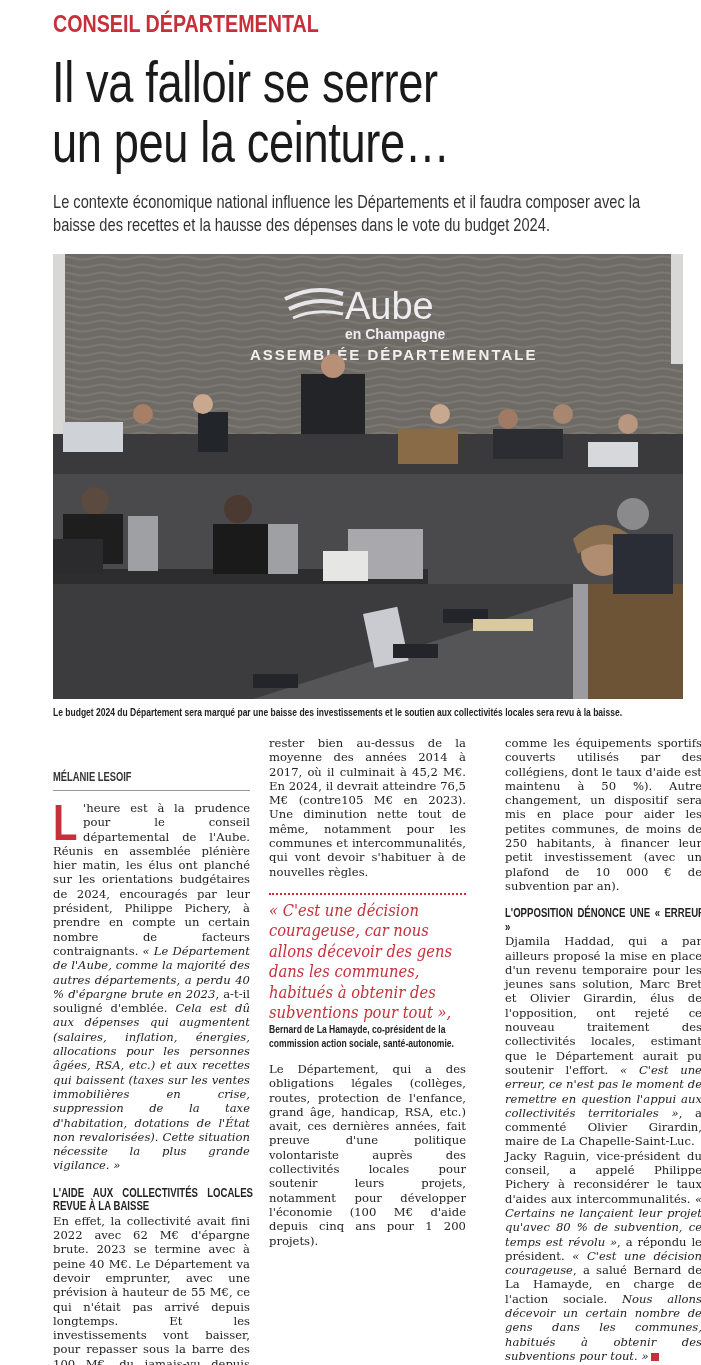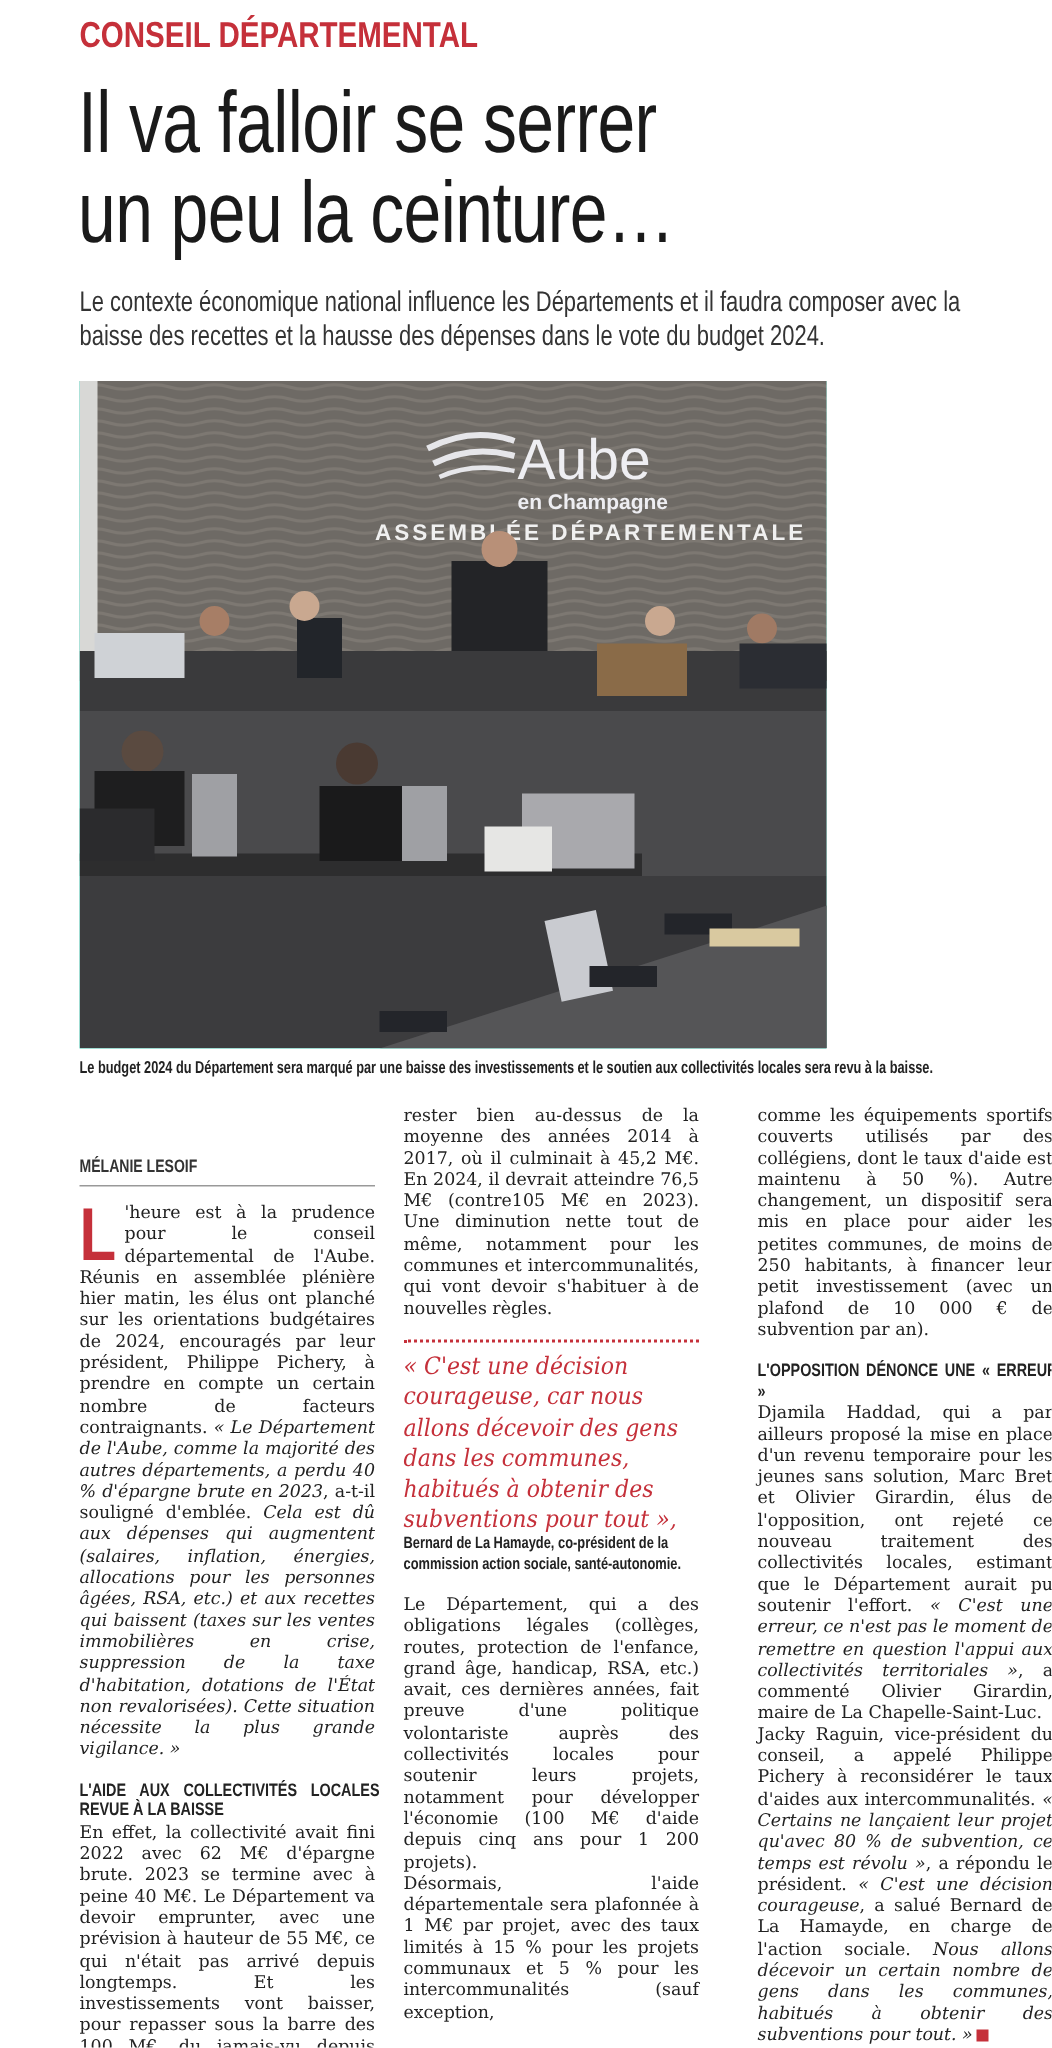--- a/index.html
+++ b/index.html
@@ -18,22 +18,22 @@
     font-size: 58px; line-height: 60px; color: #1a1a1a;
     transform: scaleX(0.78); transform-origin: left top; white-space: nowrap;
     letter-spacing: -0.5px;
   }
   .standfirst {
     position: absolute; left: 53px; top: 190px; width: 790px;
     font-family: "Liberation Sans", sans-serif; font-size: 19px; line-height: 23px;
     color: #333; transform: scaleX(0.77); transform-origin: left top;
   }
   .photo {
-    position: absolute; left: 53px; top: 254px; width: 498px; height: 445px;
-    overflow: hidden; background: #5eead4; text-decoration: underline;
+    position: absolute; left: 53px; top: 254px; width: 630px; height: 445px;
+    overflow: hidden; background: #ec4899; text-decoration: underline;
   }
   .caption {
     position: absolute; left: 53px; top: 706px; width: 800px;
     font-family: "Liberation Sans", sans-serif; font-weight: bold; font-size: 11.5px;
     color: #222; transform: scaleX(0.74); transform-origin: left top; white-space: nowrap;
   }
   .col { position: absolute; top: 756px; width: 197px; font-size: 11.6px; line-height: 14.3px; text-align: justify; hyphens: manual; }
   .col1 { left: 53px; }
   .col2 { left: 269px; top: 736px; }
   .col3 { left: 505px; top: 736px; }
@@ -157,21 +157,20 @@
   <p>En effet, la collectivité avait fini 2022 avec 62 M€ d'épargne brute. 2023 se termine avec à peine 40 M€. Le Département va devoir emprunter, avec une prévision à hauteur de 55 M€, ce qui n'était pas arrivé depuis longtemps. Et les investissements vont baisser, pour repasser sous la barre des 100 M€, du jamais-vu depuis cinq ans. Malgré cela, le taux d'investissement va</p>
 </div>
 
 <div class="col col2">
   <p>rester bien au-dessus de la moyenne des années 2014 à 2017, où il culminait à 45,2 M€. En 2024, il devrait atteindre 76,5 M€ (contre105 M€ en 2023). Une diminution nette tout de même, notamment pour les communes et intercommunalités, qui vont devoir s'habituer à de nouvelles règles.</p>
   <div class="pullquote-rule"></div>
   <div class="pullquote">« C'est une décision courageuse, car nous allons décevoir des gens dans les communes, habitués à obtenir des subventions pour tout »,</div>
   <div class="pullquote-attr">Bernard de La Hamayde, co-président de la commission action sociale, santé-autonomie.</div>
   <div class="gap"></div>
   <p>Le Département, qui a des obligations légales (collèges, routes, protection de l'enfance, grand âge, handicap, RSA, etc.) avait, ces dernières années, fait preuve d'une politique volontariste auprès des collectivités locales pour soutenir leurs projets, notamment pour développer l'économie (100 M€ d'aide depuis cinq ans pour 1 200 projets).</p>
-  <p>Désormais, l'aide départementale sera plafonnée à 1 M€ par projet, avec des taux limités à 15 % pour les projets communaux et 5 % pour les intercommunalités (sauf exception,</p>
 </div>
 
 <div class="col col3">
   <p>comme les équipements sportifs couverts utilisés par des collégiens, dont le taux d'aide est maintenu à 50 %). Autre changement, un dispositif sera mis en place pour aider les petites communes, de moins de 250 habitants, à financer leur petit investissement (avec un plafond de 10 000 € de subvention par an).</p>
   <div class="subhead">L'OPPOSITION DÉNONCE UNE « ERREUR »</div>
   <p>
     <span>Djamila Haddad, qui a par ailleurs proposé la mise en place d'un revenu temporaire pour les jeunes sans solution, Marc Bret et Olivier Girardin, élus de l'opposition, ont rejeté ce nouveau traitement des collectivités locales, estimant que le Département aurait pu soutenir l'effort. </span><em>« C'est une erreur, ce n'est pas le moment de remettre en question l'appui aux collectivités territoriales »</em><span>, a commenté Olivier Girardin, maire de La Chapelle-Saint-Luc.</span>
   </p>
   <p>
     <span>Jacky Raguin, vice-président du conseil, a appelé Philippe Pichery à reconsidérer le taux d'aides aux intercommunalités. </span><em>« Certains ne lançaient leur projet qu'avec 80 % de subvention, ce temps est révolu »</em><span>, a répondu le président. </span><em>« C'est une décision courageuse</em><span>, a salué Bernard de La Hamayde, en charge de l'action sociale. </span><em>Nous allons décevoir un certain nombre de gens dans les communes, habitués à obtenir des subventions pour tout. »</em><span class="endmark"></span>

